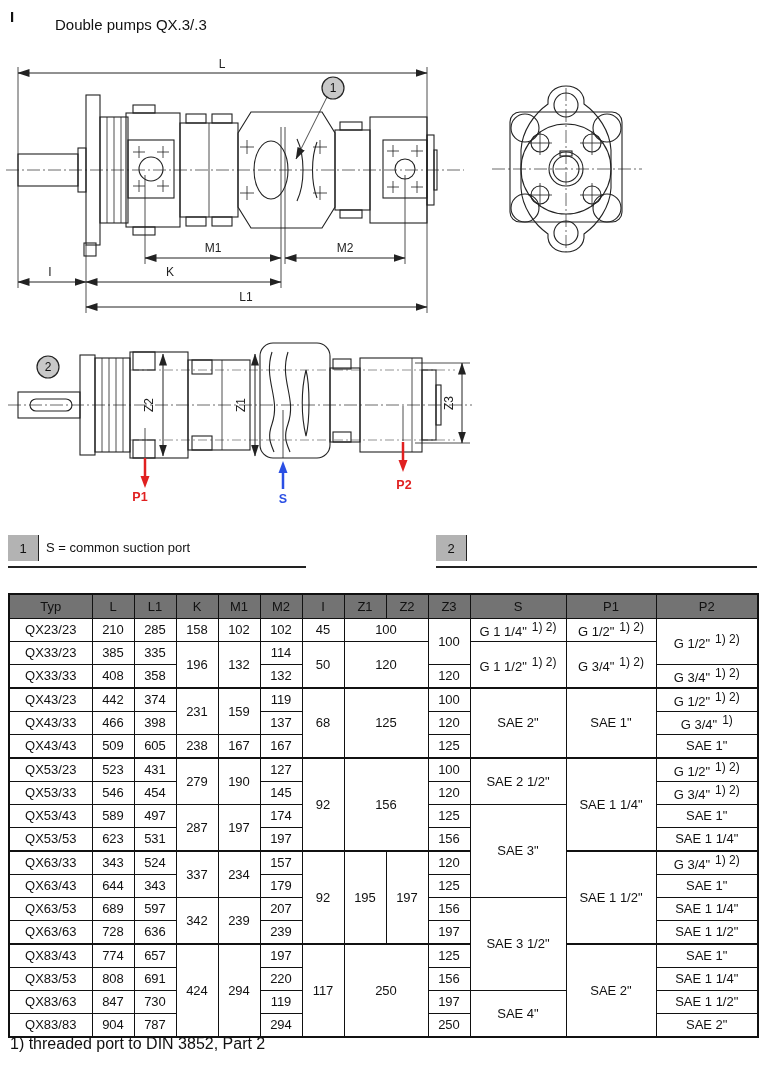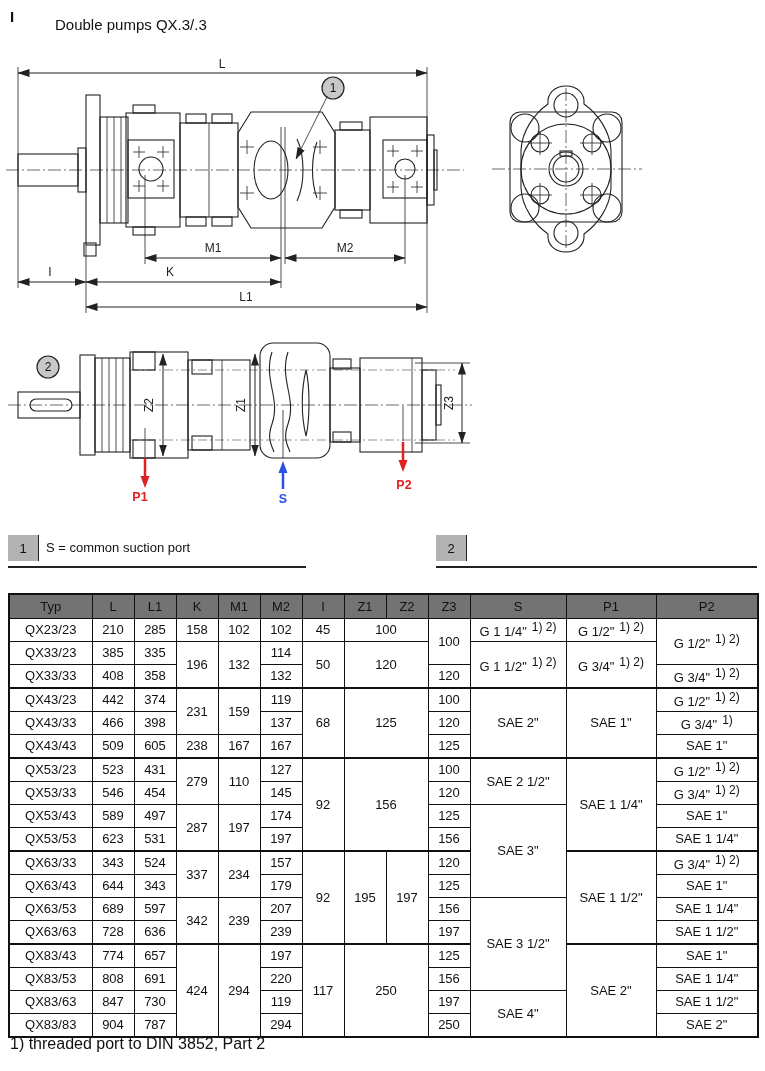--- a/index.html
+++ b/index.html
@@ -323,21 +323,21 @@
         <td>167</td>
         <td>167</td>
         <td>125</td>
         <td>SAE 1"</td>
       </tr>
       <tr class="grp">
         <td>QX53/23</td>
         <td>523</td>
         <td>431</td>
         <td rowspan="2">279</td>
-        <td rowspan="2">110</td>
+        <td rowspan="2">190</td>
         <td>127</td>
         <td rowspan="4">92</td>
         <td colspan="2" rowspan="4">156</td>
         <td>100</td>
         <td rowspan="2">SAE 2 1/2"</td>
         <td rowspan="4">SAE 1 1/4"</td>
         <td><span>G 1/2"</span><sup class="fn">1) 2)</sup></td>
       </tr>
       <tr>
         <td>QX53/33</td>

